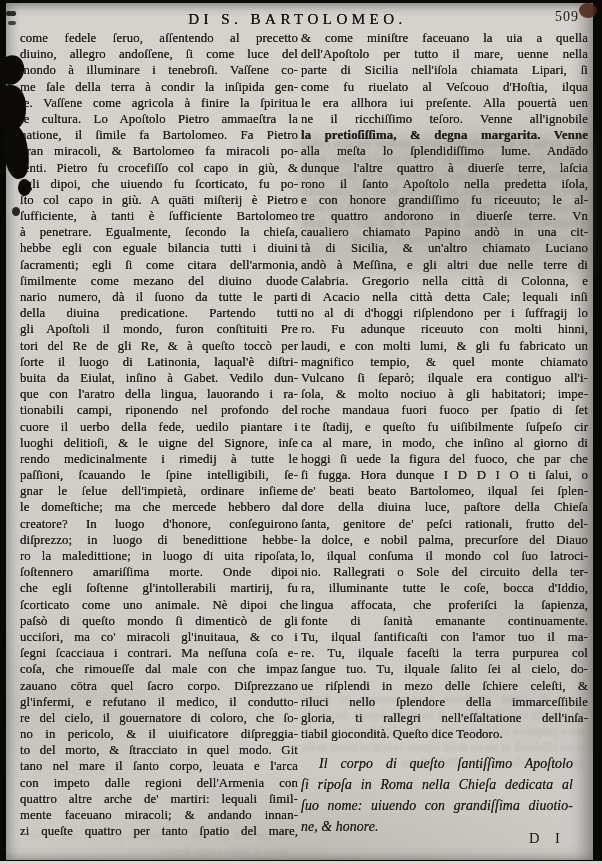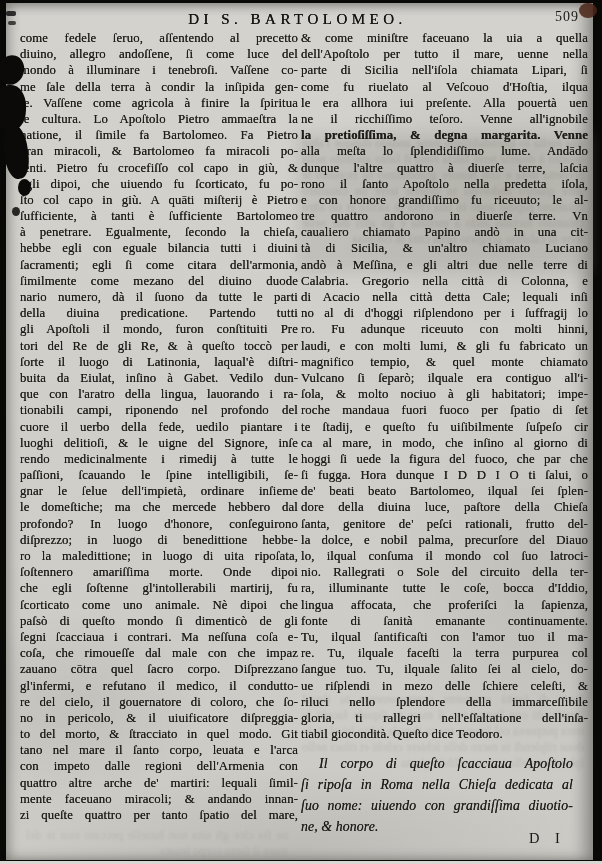--- a/index.html
+++ b/index.html
@@ -96,27 +96,28 @@
         <div class="line">ſorte il luogo di Latinonia, laqual'è diſtri-</div>
         <div class="line">buita da Eiulat, inſino à Gabet. Vedilo dun-</div>
         <div class="line">que con l'aratro della lingua, lauorando i ra-</div>
         <div class="line">tionabili campi, riponendo nel profondo del</div>
         <div class="line">cuore il uerbo della fede, uedilo piantare i</div>
         <div class="line">luoghi delitioſi, &amp; le uigne del Signore, inſe</div>
         <div class="line">rendo medicinalmente i rimedij à tutte le</div>
         <div class="line">paſſioni, ſcauando le ſpine intelligibili, ſe-</div>
         <div class="line">gnar le ſelue dell'impietà, ordinare inſieme</div>
         <div class="line">le domeſtiche; ma che mercede hebbero dal</div>
-        <div class="line">profondo? In luogo d'honore, conſeguirono</div>
+        <div class="line">creatore? In luogo d'honore, conſeguirono</div>
         <div class="line">diſprezzo; in luogo di benedittione hebbe-</div>
         <div class="line">ro la maledittione; in luogo di uita ripoſata,</div>
         <div class="line">ſoſtennero amariſſima morte. Onde dipoi</div>
         <div class="line">che egli ſoſtenne gl'intollerabili martirij, fu</div>
         <div class="line">ſcorticato come uno animale. Nè dipoi che</div>
         <div class="line">paſsò di queſto mondo ſi dimenticò de gli</div>
+        <div class="line">ucciſori, ma co' miracoli gl'inuitaua, &amp; co i</div>
         <div class="line">ſegni ſcacciaua i contrari. Ma neſſuna coſa e-</div>
         <div class="line">coſa, che rimoueſſe dal male con che impaz</div>
         <div class="line">zauano cōtra quel ſacro corpo. Diſprezzano</div>
         <div class="line">gl'infermi, e refutano il medico, il condutto-</div>
         <div class="line">re del cielo, il gouernatore di coloro, che ſo-</div>
         <div class="line">no in pericolo, &amp; il uiuificatore diſpreggia-</div>
         <div class="line">to del morto, &amp; ſtracciato in quel modo. Git</div>
         <div class="line">tano nel mare il ſanto corpo, leuata e l'arca</div>
         <div class="line">con impeto dalle regioni dell'Armenia con</div>
         <div class="line">quattro altre arche de' martiri: lequali ſimil-</div>
@@ -165,21 +166,21 @@
           <div class="line">fonte di ſanità emanante continuamente.</div>
           <div class="line">Tu, ilqual ſantificaſti con l'amor tuo il ma-</div>
           <div class="line">re. Tu, ilquale faceſti la terra purpurea col</div>
           <div class="line">ſangue tuo. Tu, ilquale ſalito ſei al cielo, do-</div>
           <div class="line">ue riſplendi in mezo delle ſchiere celeſti, &amp;</div>
           <div class="line">riluci nello ſplendore della immarceſſibile</div>
           <div class="line">gloria, ti rallegri nell'eſſaltatione dell'inſa-</div>
           <div class="line">tiabil giocondità. Queſto dice Teodoro.</div>
         </div>
       <div class="colophon">
-          <div class="line">Il corpo di queſto ſcacciaua Apoſtolo</div>
+          <div class="line">Il corpo di queſto ſantiſſimo Apoſtolo</div>
           <div class="line">ſi ripoſa in Roma nella Chieſa dedicata al</div>
           <div class="line">ſuo nome: uiuendo con grandiſſima diuotio-</div>
           <div class="line">ne, &amp; honore.</div>
         </div>
       <div class="sig">D I</div>
     </div>
 
     <div class="blot b1"></div>
     <div class="blot b2"></div>
     <div class="blot b3"></div>

